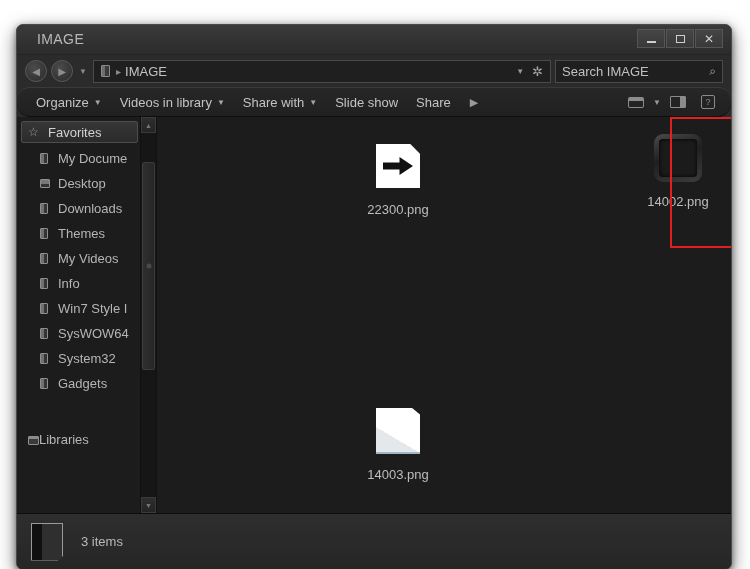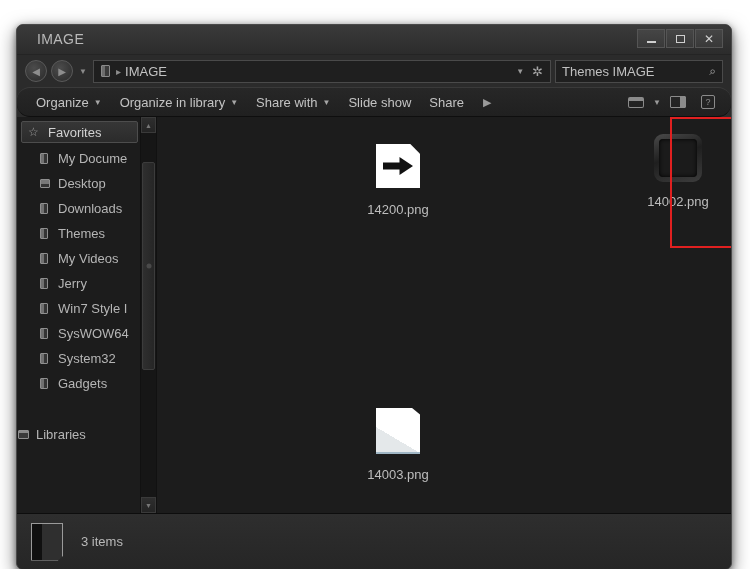--- a/index.html
+++ b/index.html
@@ -203,22 +203,23 @@
     display:flex; align-items:center; gap:7px;
     height: 25px;
     padding-left: 22px;
     cursor: pointer;
     overflow: hidden;
   }
   .nav-item .label {
     color:#b5b5b5; font-size:13px; white-space:nowrap; overflow:hidden;
   }
   .nav-plain {
-    display:flex; align-items:center; gap:7px;
+    display:flex; align-items:flex-end; 
     height: 25px;
+    padding-left: 10px;
     cursor:pointer;
   }
   .nav-plain .label { color:#b5b5b5; font-size:13px; }
 
   .star-icon { width:13px; height:13px; color:#9a9a9a; font-size:12px; line-height:13px; flex:0 0 auto;}
   .folder-sm { width:12px; height:13px; position:relative; flex:0 0 auto; }
   .folder-sm i {
     position:absolute; left:1px; top:1px; width:8px; height:11px;
     background: linear-gradient(to right,#707070 0 3px,#343434 3px 100%);
     border:1px solid #8f8f8f; border-radius:1px;
@@ -366,32 +367,32 @@
         <span class="crumb-folder-icon">
             <i></i>
           </span>
         <span class="crumb-sep">▸</span>
         <span id="crumb-text">IMAGE</span>
         <span id="crumb-chevron">▼</span>
         <span id="refresh-icon">✲</span>
       </div>
 
       <div id="searchbox">
-        <span id="search-placeholder">Themes IMAGE</span>
+        <span id="search-placeholder">Search IMAGE</span>
         <span id="search-icon">⌕</span>
       </div>
     </div>
 
     <div id="toolbar">
       <div class="tb-item">
         <span>Organize</span>
         <span class="tb-caret">▼</span>
       </div>
       <div class="tb-item">
-        <span>Organize in library</span>
+        <span>Videos in library</span>
         <span class="tb-caret">▼</span>
       </div>
       <div class="tb-item">
         <span>Share with</span>
         <span class="tb-caret">▼</span>
       </div>
       <div class="tb-item">
         <span>Slide show</span>
       </div>
       <div class="tb-item">
@@ -450,21 +451,21 @@
           <div class="nav-item">
             <span class="folder-sm">
                 <i></i>
               </span>
             <span class="label">My Videos</span>
           </div>
           <div class="nav-item">
             <span class="folder-sm">
                 <i></i>
               </span>
-            <span class="label">Jerry</span>
+            <span class="label">Info</span>
           </div>
           <div class="nav-item">
             <span class="folder-sm">
                 <i></i>
               </span>
             <span class="label">Win7 Style I</span>
           </div>
           <div class="nav-item">
             <span class="folder-sm">
                 <i></i>
@@ -502,21 +503,21 @@
           <div class="sb-arrow">▼</div>
         </div>
       </div>
 
       <div id="content">
 
         <div class="file-tile" id="tile-0" style="left: 188px; top: 22px;">
           <div class="thumb">
             <div class="png-arrow"></div>
           </div>
-          <div class="file-label">14200.png</div>
+          <div class="file-label">22300.png</div>
         </div>
 
         <div class="file-tile" id="tile-1" style="left: 468px; top: 14px;">
           <div class="thumb">
             <div class="png-frame">
                 <i></i>
               </div>
           </div>
           <div class="file-label">14002.png</div>
         </div>

